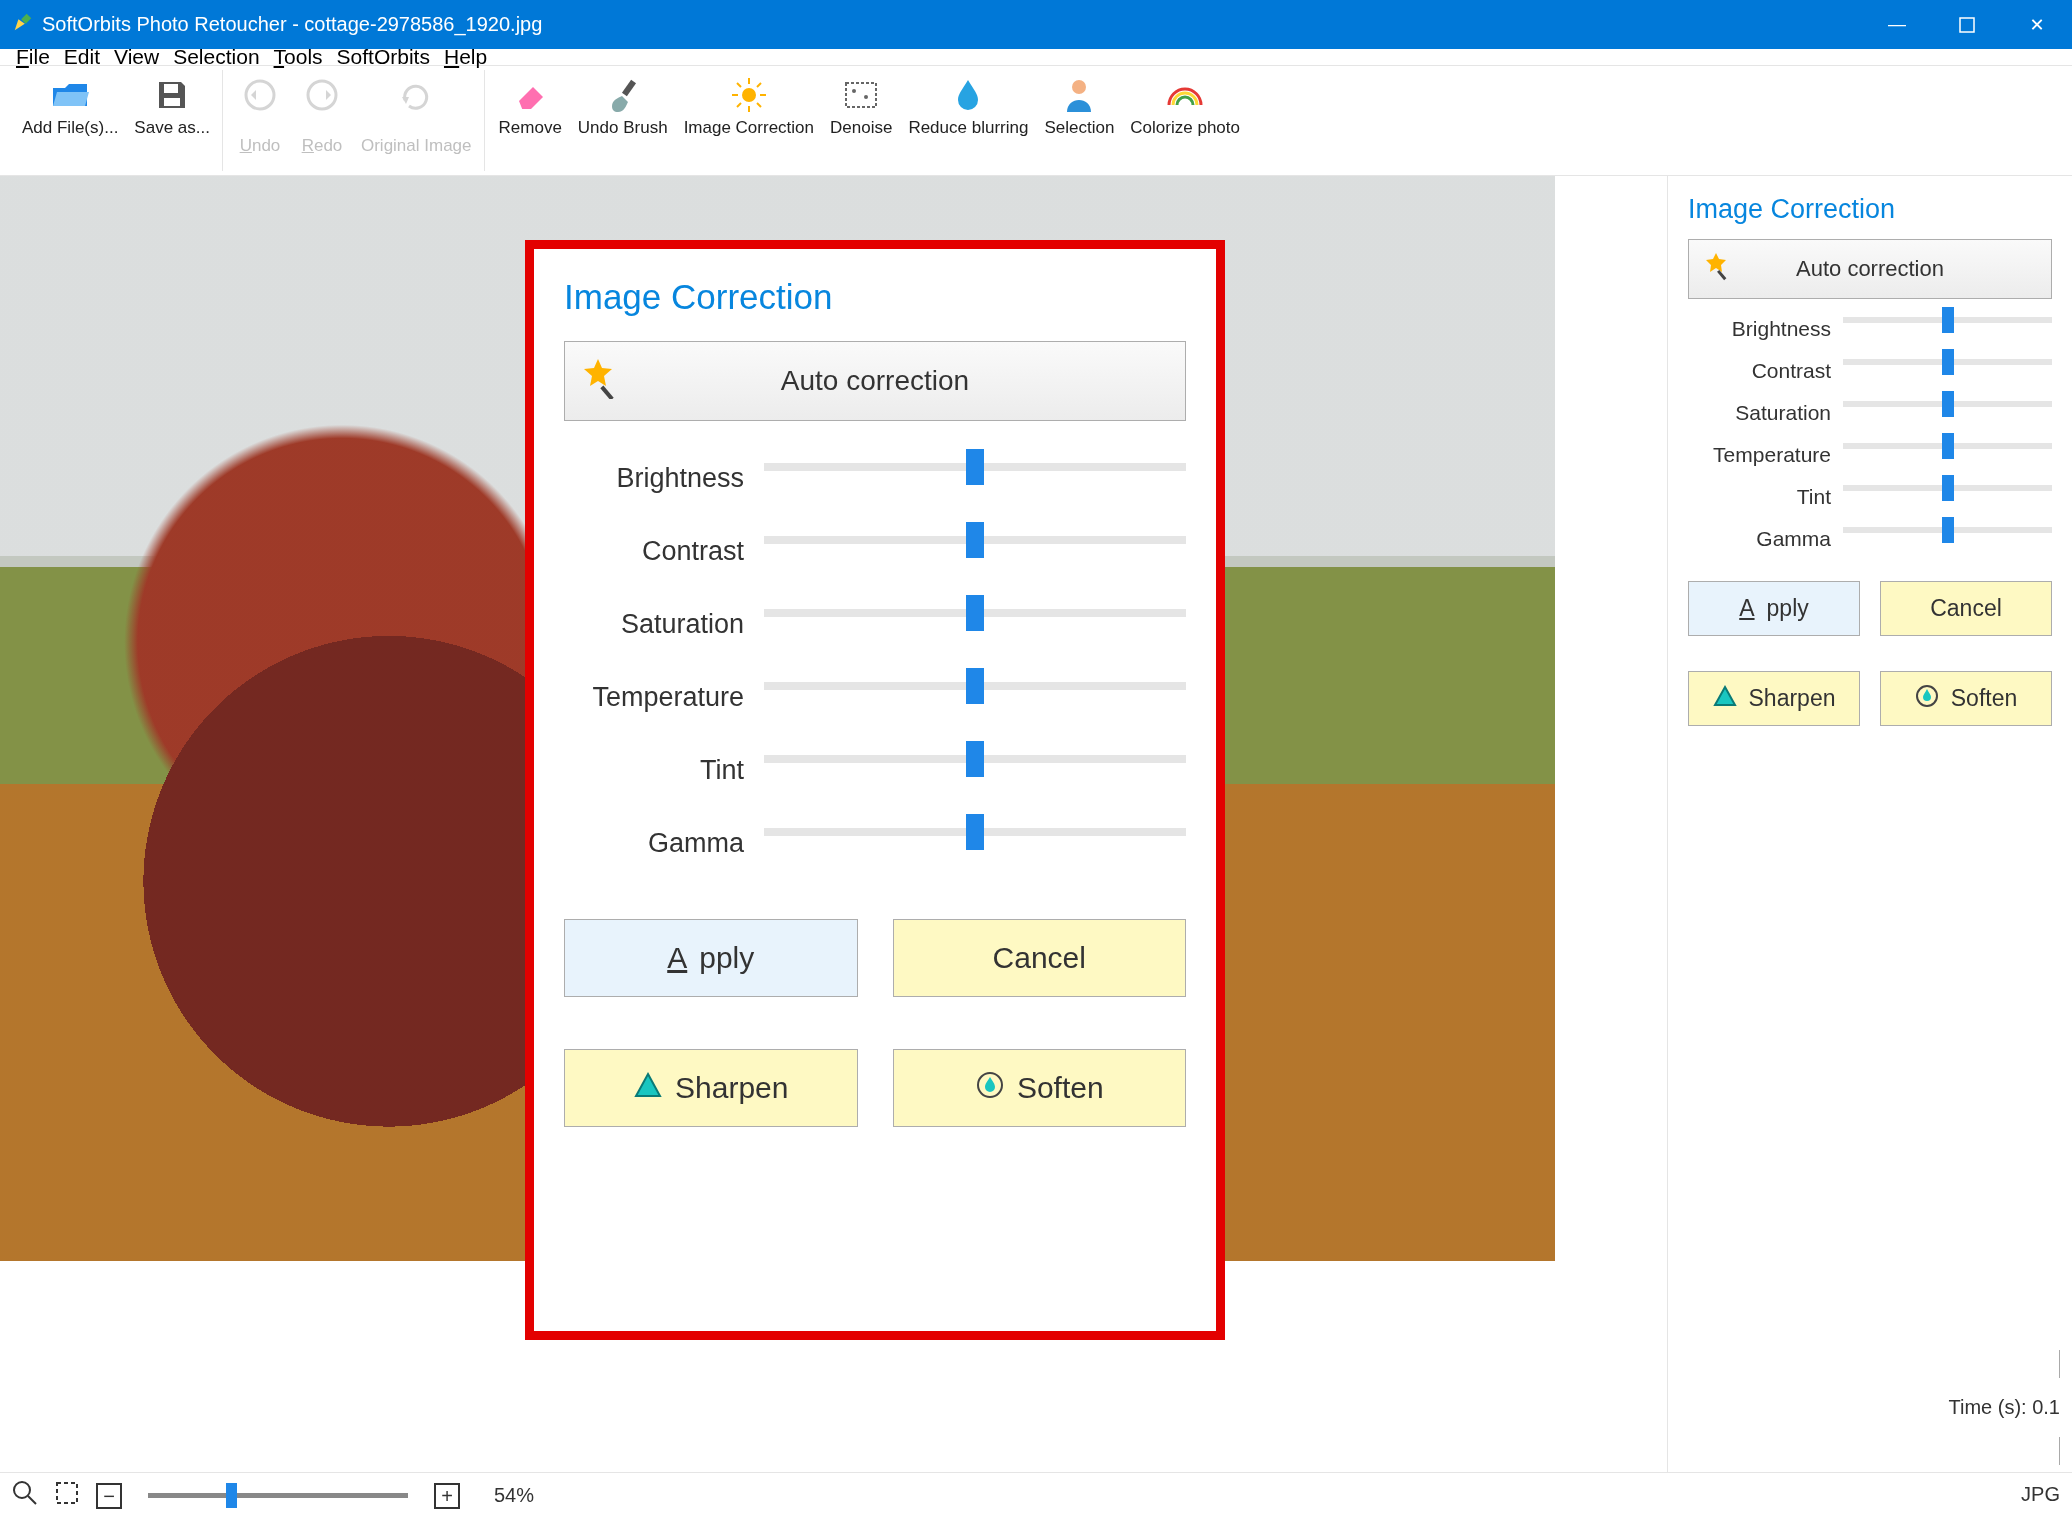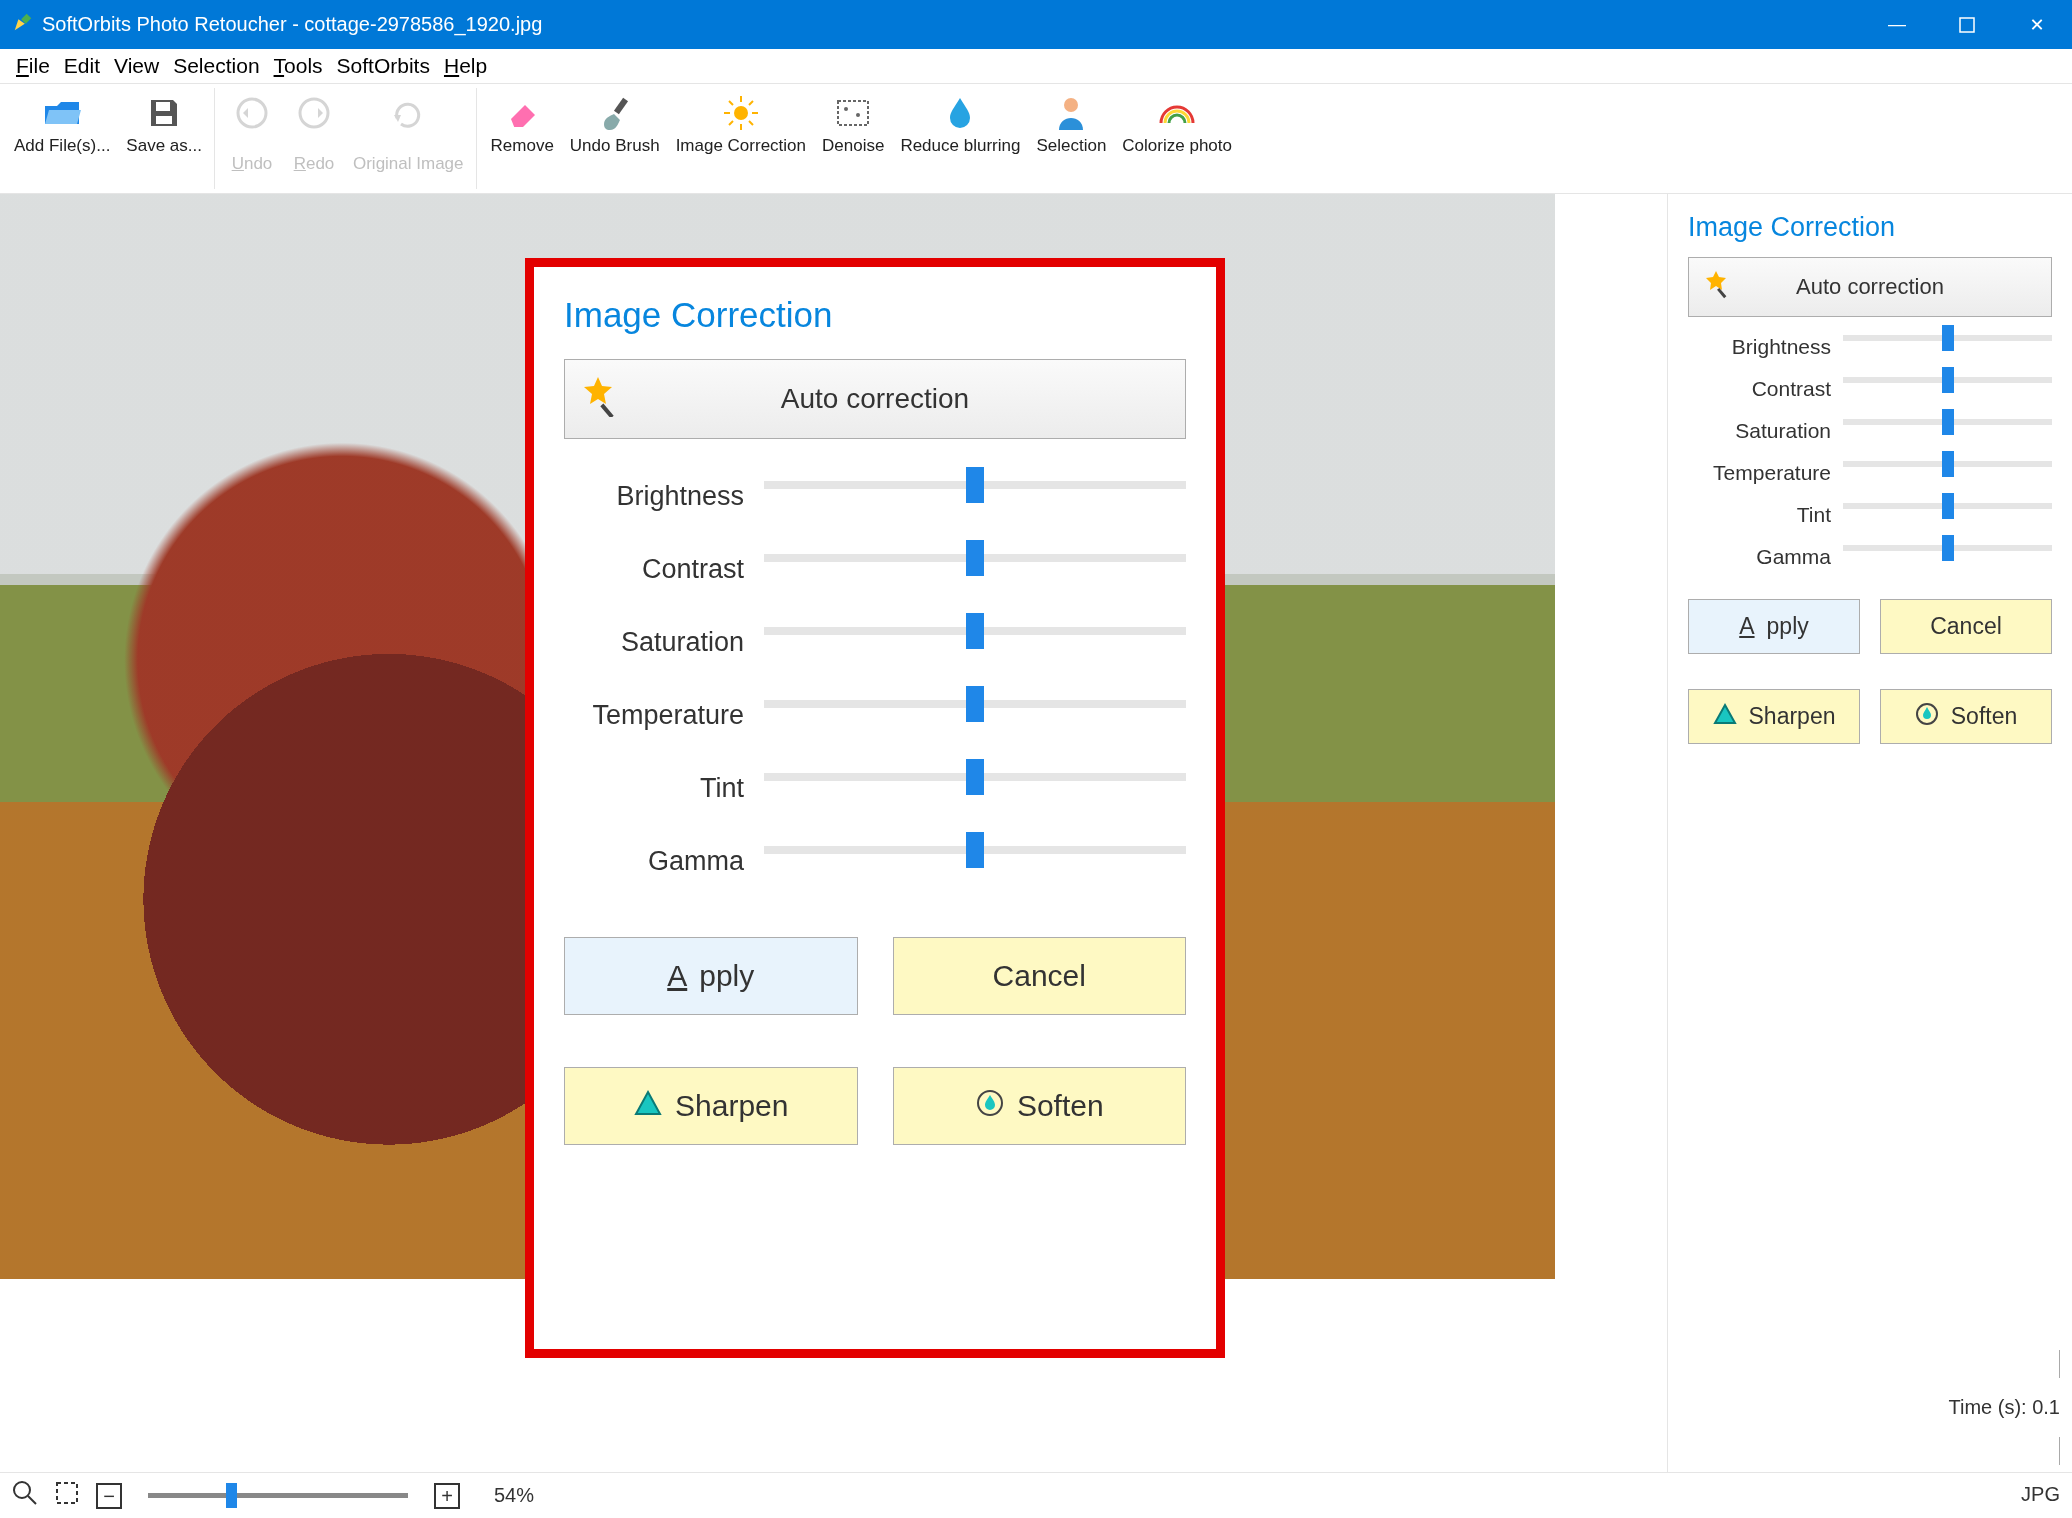--- a/index.html
+++ b/index.html
@@ -1,23 +1,23 @@
 <!DOCTYPE html>
 <html><head>
 <meta charset="utf-8">
 <style>
 * { box-sizing: border-box; margin: 0; padding: 0; font-family: "Segoe UI", Tahoma, sans-serif; }
 body { width: 2072px; height: 1518px; background: #fff; overflow: hidden; display:flex; flex-direction:column;}
 .titlebar { height: 49px; background: #0078d7; color:#fff; display:flex; align-items:center; justify-content:space-between; padding-left:12px; }
 .titlebar .left { display:flex; align-items:center; gap:8px; font-size:20px;}
 .titlebar .controls { display:flex; }
 .titlebar .controls div { width:70px; height:49px; display:flex; align-items:center; justify-content:center; color:#fff; font-size:18px;}
-.menubar { height:35px; display:flex; align-items:center; gap:14px; padding:0 16px; font-size:21px; color:#000; border-bottom:1px solid #e5e5e5;}
+.menubar { height:17px; display:flex; align-items:center; gap:14px; padding:0 16px; font-size:21px; color:#000; border-bottom:1px solid #e5e5e5;}
 .menubar span u { text-decoration: underline; }
-.toolbar { height:110px; display:flex; align-items:center; padding:4px 2px; border-bottom:1px solid #e5e5e5; gap:2px;}
+.toolbar { height:110px; display:flex; align-items:center; padding:4px 10px; border-bottom:1px solid #e5e5e5; gap:2px;}
 .tb-group { display:flex; align-items:flex-start; gap:4px; padding:0 6px; border-right:1px solid #e5e5e5; height:100%;}
 .tb-group:last-of-type { border-right:none;}
 .tb-btn { display:flex; flex-direction:column; align-items:center; justify-content:flex-start; padding:4px 6px 0; min-width:58px; font-size:17px; color:#222; text-align:center; line-height:1.15; gap:2px;}
 .tb-btn.disabled { color:#bfbfbf;gap:20px;}
 .tb-btn .ico { height:42px; display:flex; align-items:center; justify-content:center; font-size:30px;}
 .workspace { flex:1; display:flex; position:relative; overflow:hidden;}
 .canvas { flex:1; position:relative; background:#fff; overflow:hidden;}
 .photo { position:absolute; left:0; top:0; width:1555px; height:1085px;
   background:
     linear-gradient(rgba(0,0,0,0.06),rgba(0,0,0,0.06)),

